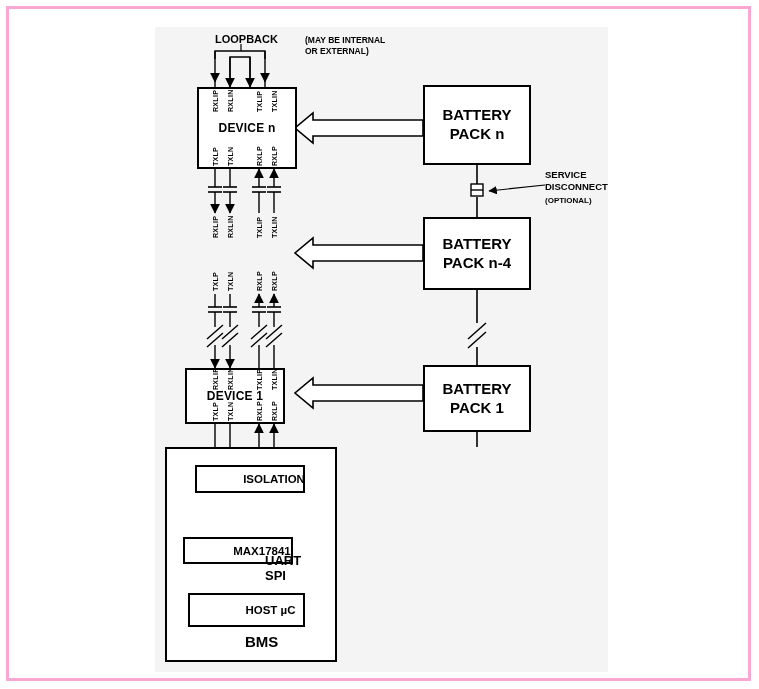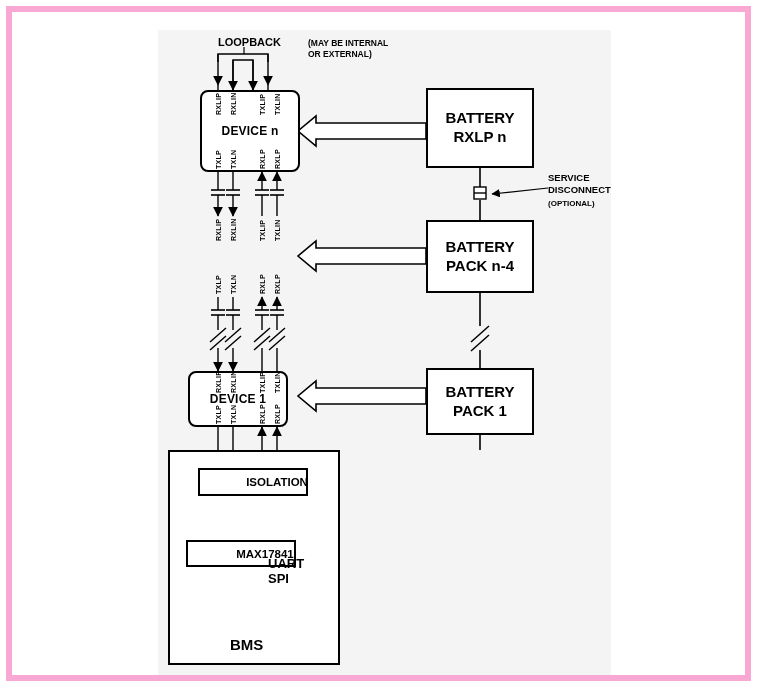--- a/index.html
+++ b/index.html
@@ -1,21 +1,21 @@
 <!DOCTYPE html>
 <html><head>
 <meta charset="utf-8">
 <style>
   html,body{margin:0;padding:0;background:#fff;}
   body{font-family:"Liberation Sans", sans-serif;}
   #root{position:relative;width:759px;height:689px;background:#ffffff;box-sizing:border-box;}
-  #frame{position:absolute;left:6px;top:6px;width:745px;height:675px;border:6px solid #f9a8d4;background:#ffffff;box-sizing:border-box;}
+  #frame{position:absolute;left:6px;top:6px;width:745px;height:675px;border:3px solid #f9a8d4;background:#ffffff;box-sizing:border-box;}
   #canvas{position:absolute;left:146px;top:18px;width:453px;height:645px;background:#f4f4f4;}
   .box{position:absolute;border:2px solid #000;background:#ffffff;box-sizing:border-box;}
-  .dev{display:flex;align-items:center;justify-content:center;font-size:12px;font-weight:bold;letter-spacing:.2px;border-radius:8px;}
+  .dev{display:flex;align-items:center;justify-content:center;font-size:12px;font-weight:bold;letter-spacing:.2px;}
   .pack{display:flex;flex-direction:column;align-items:center;justify-content:center;font-size:15px;font-weight:bold;line-height:1.25;}
   .lbl{position:absolute;font-size:7px;font-weight:bold;transform:rotate(-90deg);transform-origin:left top;white-space:nowrap;letter-spacing:.3px;}
   .txt{position:absolute;font-size:11px;font-weight:bold;white-space:nowrap;}
   .tiny{position:absolute;font-size:8.5px;font-weight:bold;white-space:nowrap;line-height:1.3;}
   .inner{position:absolute;border:2px solid #000;background:#fff;box-sizing:border-box;display:flex;align-items:center;justify-content:center;font-size:11.5px;font-weight:bold;padding-left:48px;}
   .bigword{position:absolute;font-size:15px;font-weight:bold;}
   .midword{position:absolute;font-size:13px;font-weight:bold;}
   svg{position:absolute;left:0;top:0;overflow:visible;}
 </style>
 </head>
@@ -161,21 +161,21 @@
       <div class="lbl" style="left:72px;top:363px;">RXLIN</div>
       <div class="lbl" style="left:101px;top:363px;">TXLIP</div>
       <div class="lbl" style="left:116px;top:363px;">TXLIN</div>
       <div class="lbl" style="left:57px;top:394px;">TXLP</div>
       <div class="lbl" style="left:72px;top:394px;">TXLN</div>
       <div class="lbl" style="left:101px;top:394px;">RXLP</div>
       <div class="lbl" style="left:116px;top:394px;">RXLP</div>
 
       <div class="box pack" style="left:268px;top:58px;width:108px;height:80px;">
         <span>BATTERY</span>
-        <span>RXLP n</span>
+        <span>PACK n</span>
       </div>
       <div class="box pack" style="left:268px;top:190px;width:108px;height:73px;">
         <span>BATTERY</span>
         <span>PACK n-4</span>
       </div>
       <div class="box pack" style="left:268px;top:338px;width:108px;height:67px;">
         <span>BATTERY</span>
         <span>PACK 1</span>
       </div>
 
@@ -185,19 +185,22 @@
         <span style="font-size:8px;">(OPTIONAL)</span>
       </div>
 
       <div class="box" style="left:10px;top:420px;width:172px;height:215px;"></div>
       <div class="inner" style="left:40px;top:438px;width:110px;height:28px;">
         <span>ISOLATION</span>
       </div>
       <div class="inner" style="left:28px;top:510px;width:110px;height:27px;">
         <span>MAX17841</span>
       </div>
+      <div class="inner" style="left:33px;top:566px;width:117px;height:34px;">
+        <span>HOST µC</span>
+      </div>
       <div class="midword" style="left:110px;top:485px;margin-top:41px;">UART</div>
       <div class="midword" style="left:110px;top:541px;">SPI</div>
-      <div class="bigword" style="left:72px;top:606px;">BMS</div>
+      <div class="bigword" style="left:90px;top:606px;">BMS</div>
 
     </div>
   </div>
 </div>
 
 </body></html>

